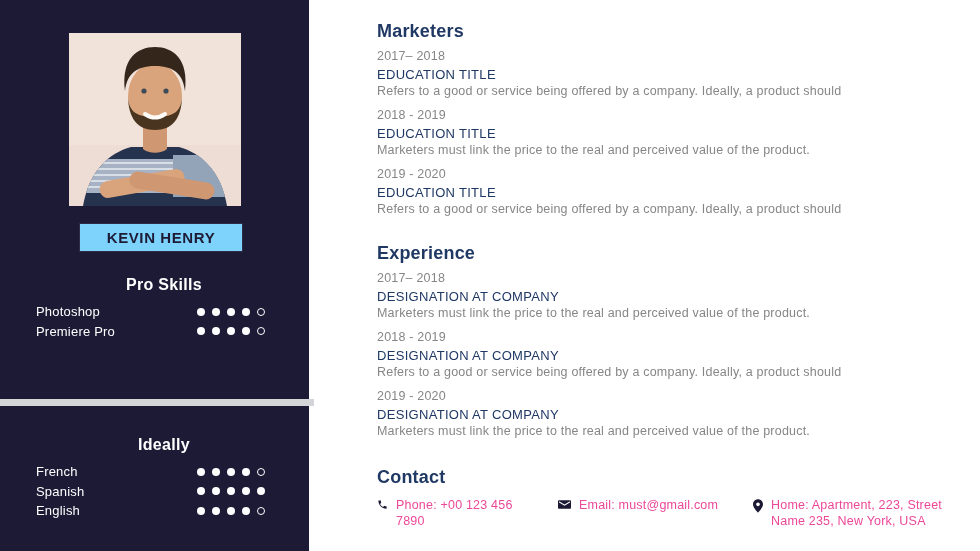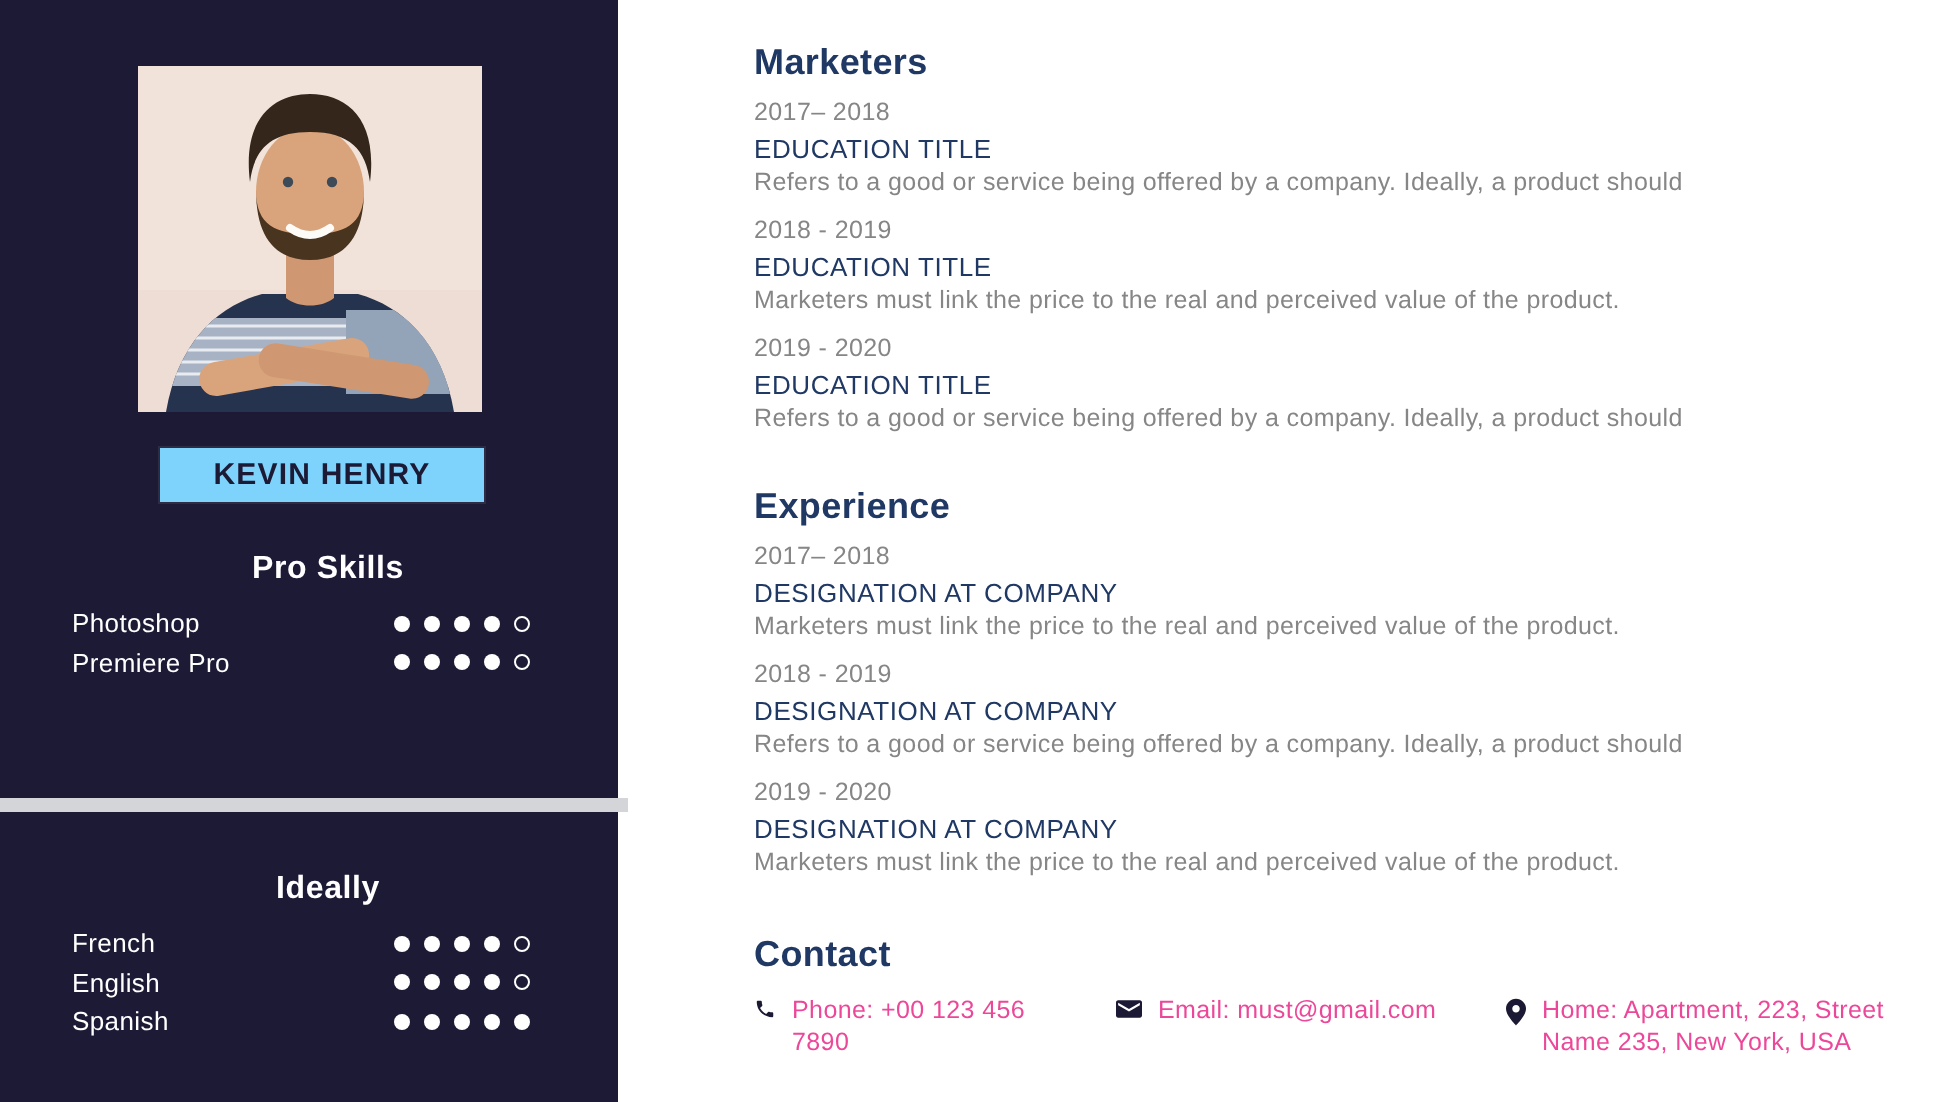--- a/index.html
+++ b/index.html
@@ -142,37 +142,37 @@
         <span class="row-label">French</span>
         <span class="dots">
           <span class="dot filled"></span>
           <span class="dot filled"></span>
           <span class="dot filled"></span>
           <span class="dot filled"></span>
           <span class="dot empty"></span>
         </span>
       </div>
       <div class="rating-row">
+        <span class="row-label">Spanish</span>
+        <span class="dots">
+          <span class="dot filled"></span>
+          <span class="dot filled"></span>
+          <span class="dot filled"></span>
+          <span class="dot filled"></span>
+          <span class="dot filled"></span>
+        </span>
+      </div>
+      <div class="rating-row">
         <span class="row-label">English</span>
         <span class="dots">
           <span class="dot filled"></span>
           <span class="dot filled"></span>
           <span class="dot filled"></span>
           <span class="dot filled"></span>
           <span class="dot empty"></span>
-        </span>
-      </div>
-      <div class="rating-row">
-        <span class="row-label">Spanish</span>
-        <span class="dots">
-          <span class="dot filled"></span>
-          <span class="dot filled"></span>
-          <span class="dot filled"></span>
-          <span class="dot filled"></span>
-          <span class="dot filled"></span>
         </span>
       </div>
     </div>
 </div>
 
 <section class="main-section" id="education">
   <h2 class="section-heading">Marketers</h2>
   <div>
       <div class="entry">
         <div class="entry-period">2017– 2018</div>

